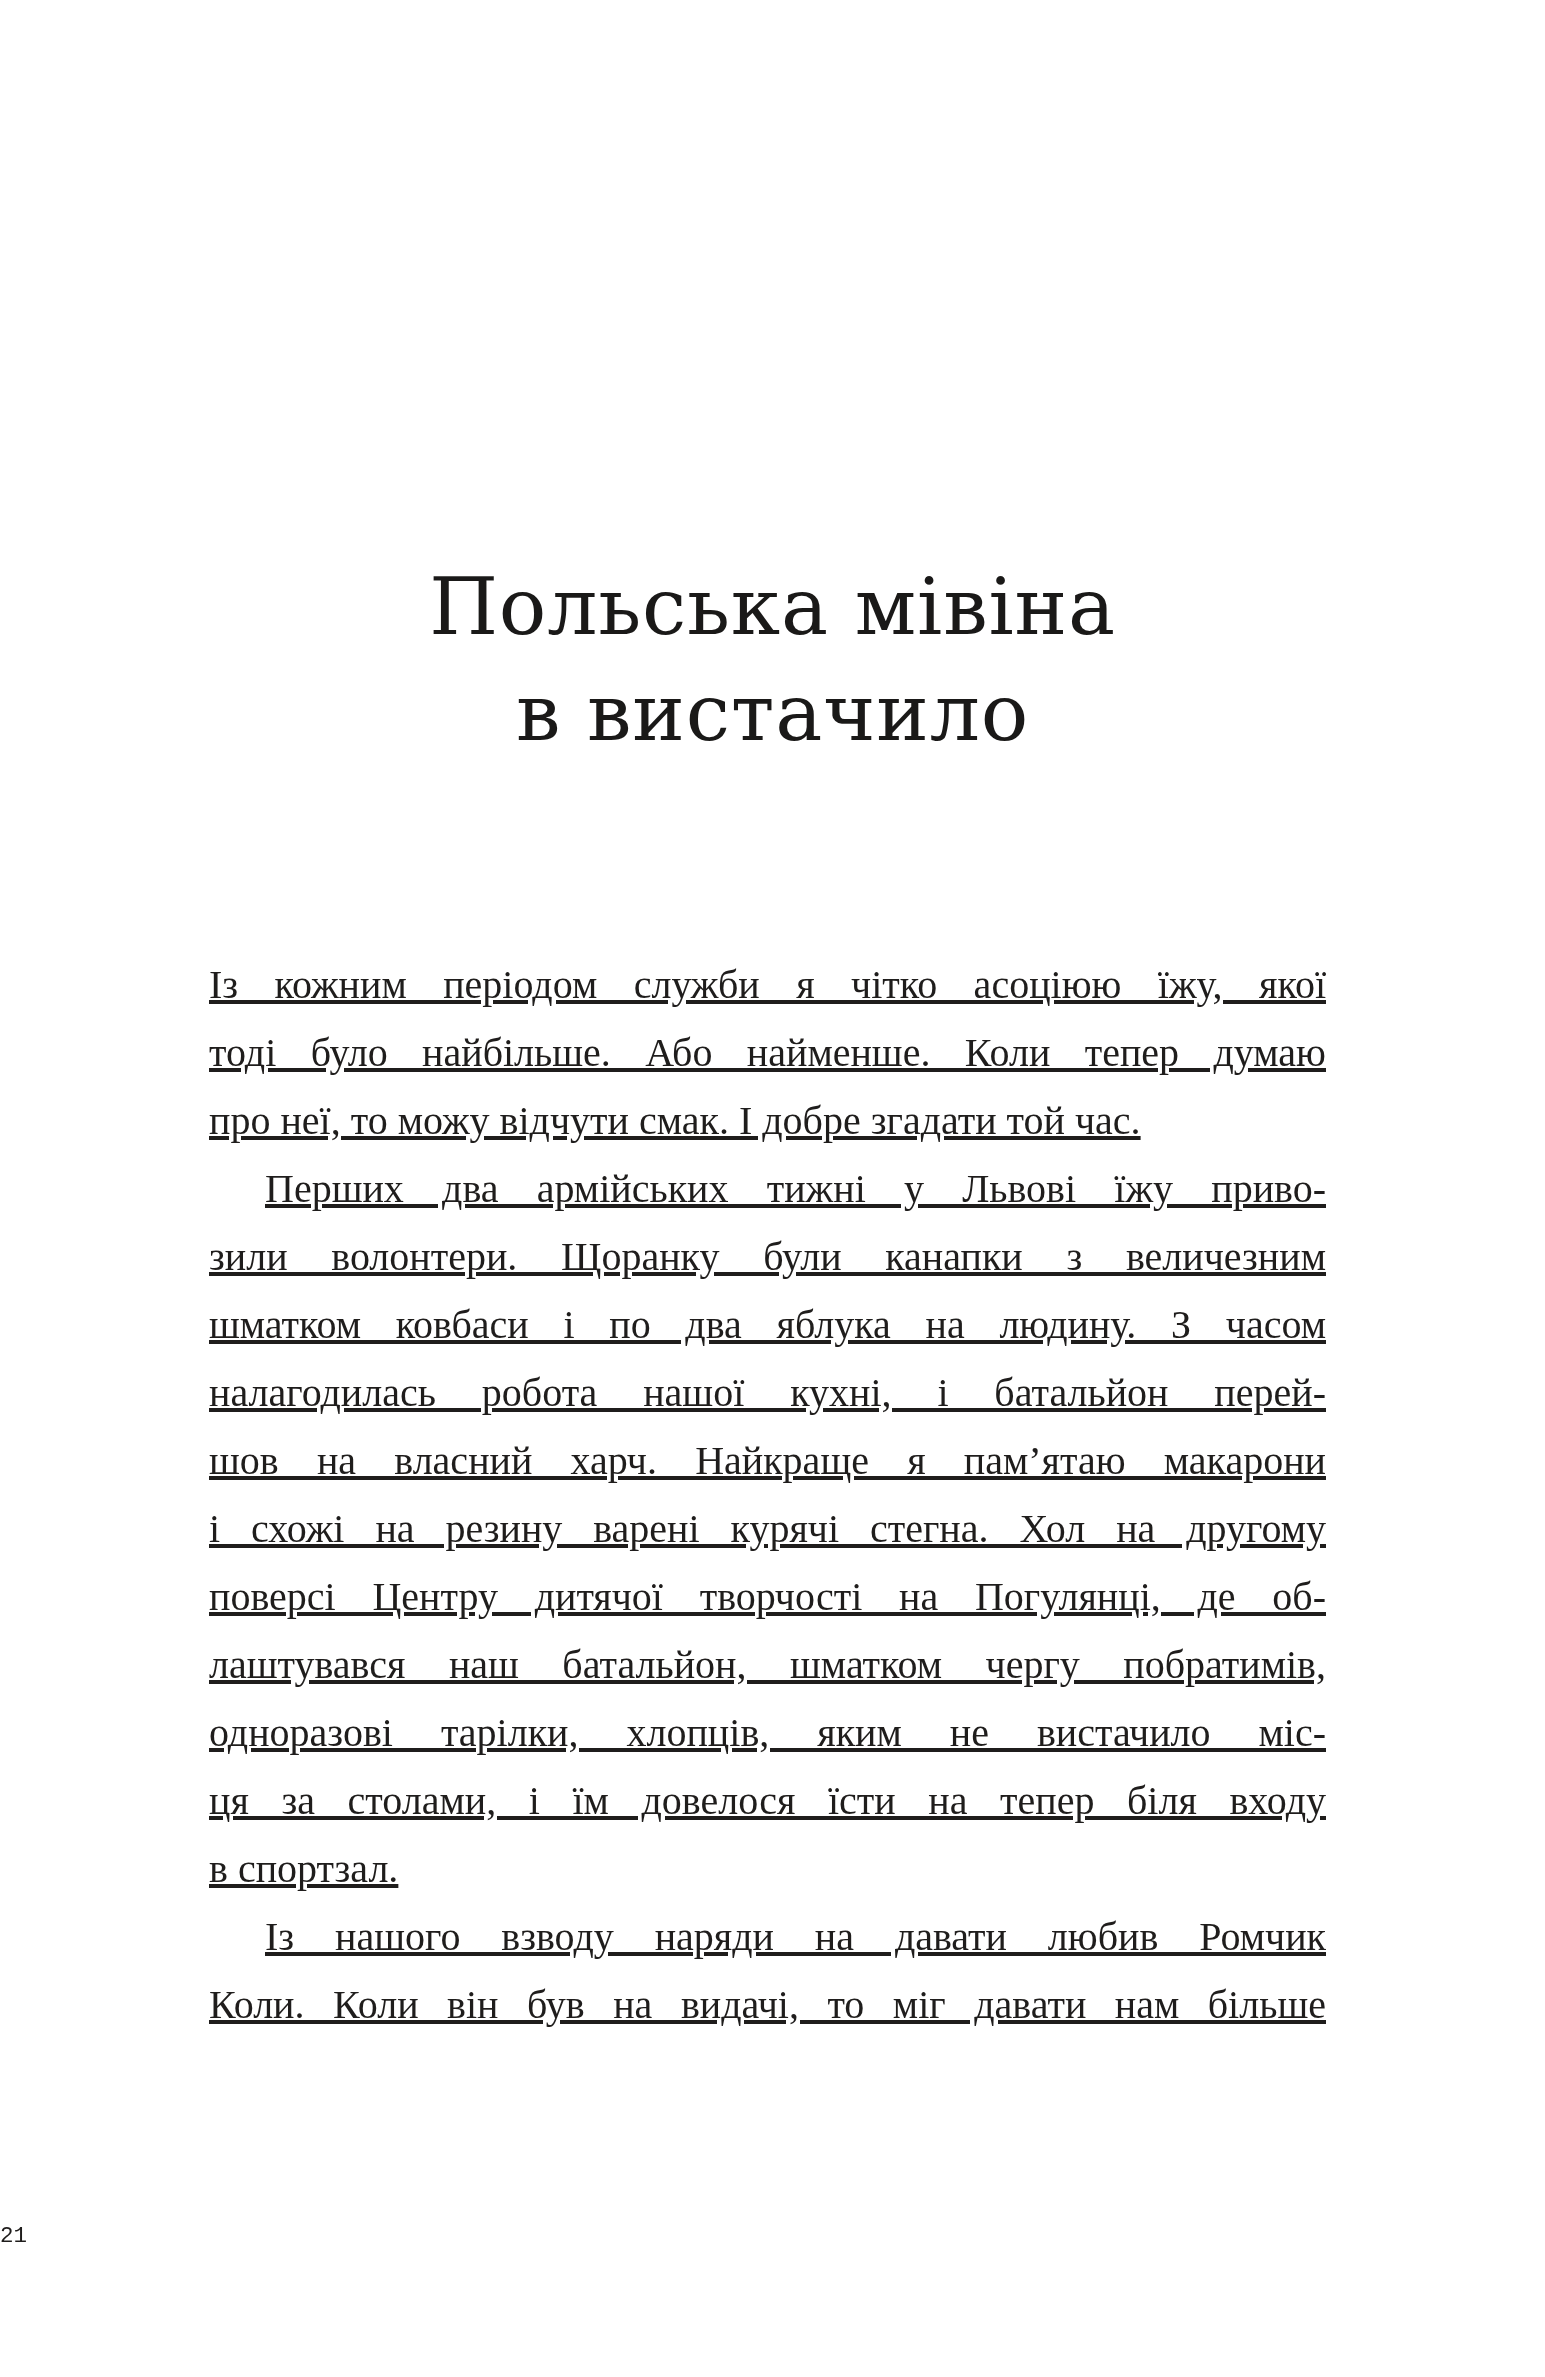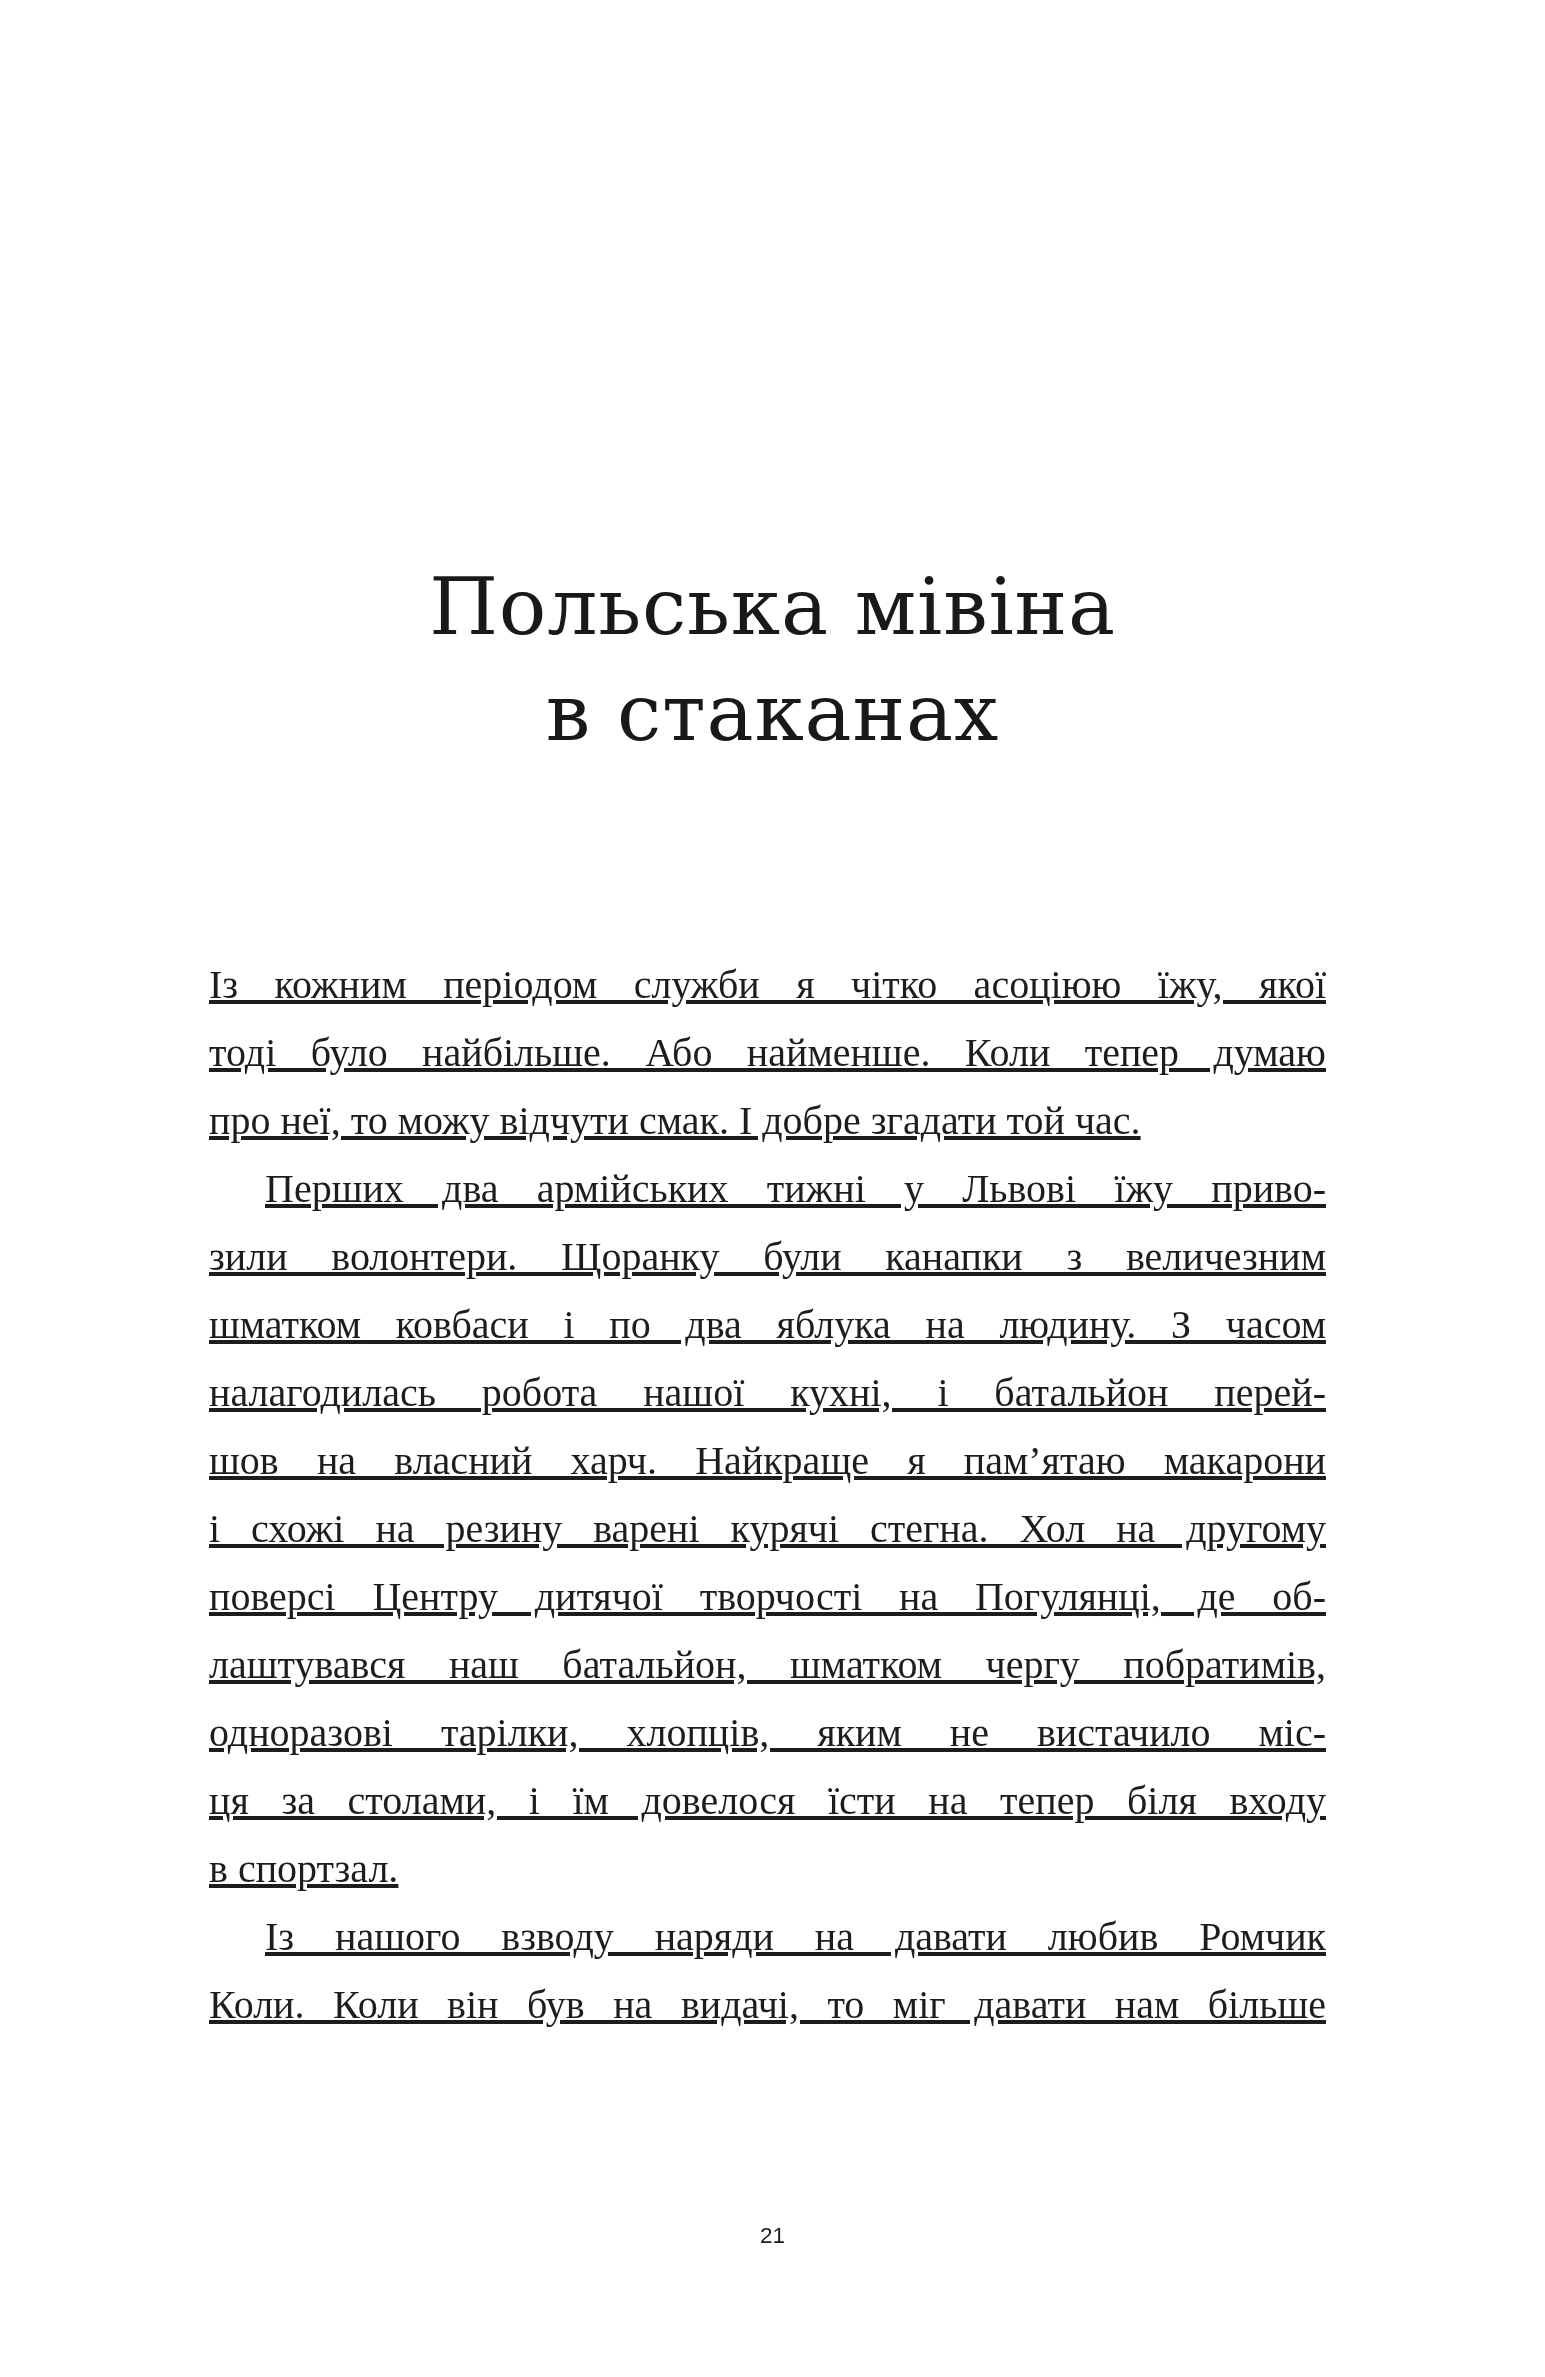--- a/index.html
+++ b/index.html
@@ -60,34 +60,34 @@
     text-align-last: left;
   }
   .line.indent {
     padding-left: 56px;
   }
   .page-number {
     position: absolute;
     left: 0;
     width: 1545px;
     top: 2223px;
-    text-align: center;
-    font-family: Liberation Sans, sans-serif;
+    text-align: left;
+    font-family: Liberation Mono, monospace;
     font-size: 22.5px;
     color: #1f1d1c;
   }
 </style>
 </head>
 <body>
 
 <div class="page">
 
   <h1 class="chapter-title">
     <span>Польська мівіна</span>
-    <span>в стаканах</span>
+    <span>в вистачило</span>
   </h1>
 
   <div class="body-text">
 
     <div>
       <span class="line">Із кожним періодом служби я чітко асоціюю їжу, якої</span>
       <span class="line">тоді було найбільше. Або найменше. Коли тепер думаю</span>
       <span class="line last">про неї, то можу відчути смак. І добре згадати той час.</span>
     </div>
 

